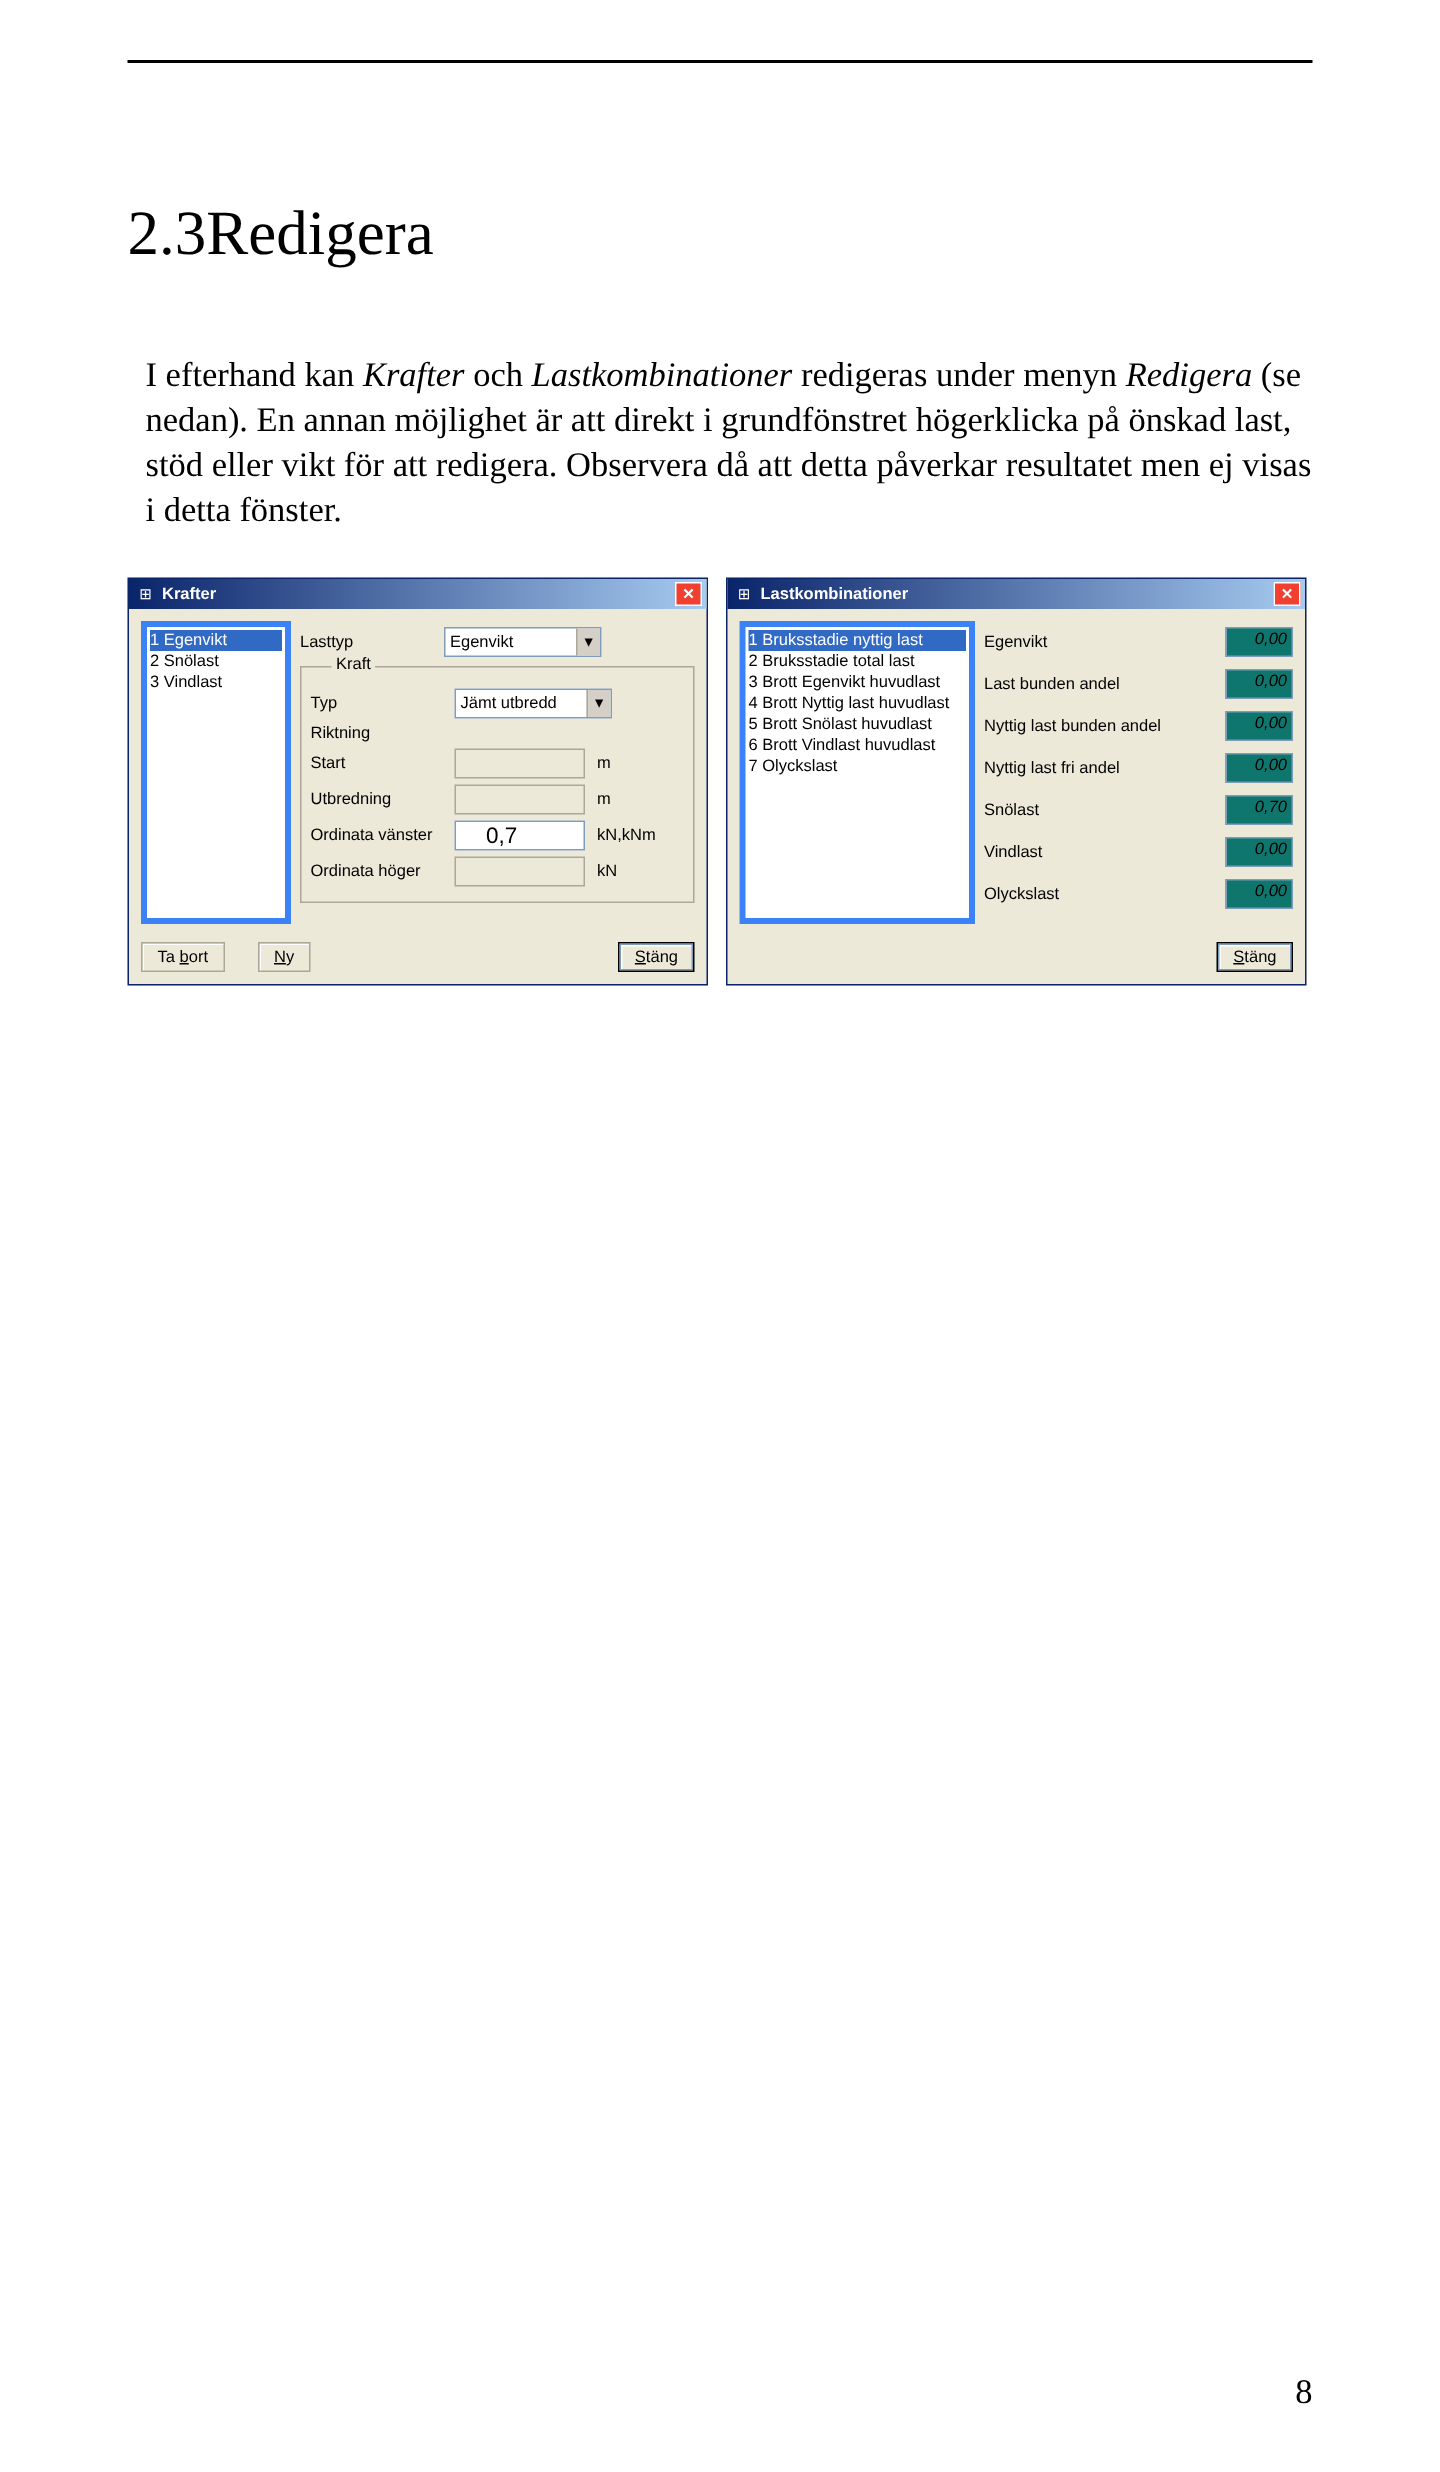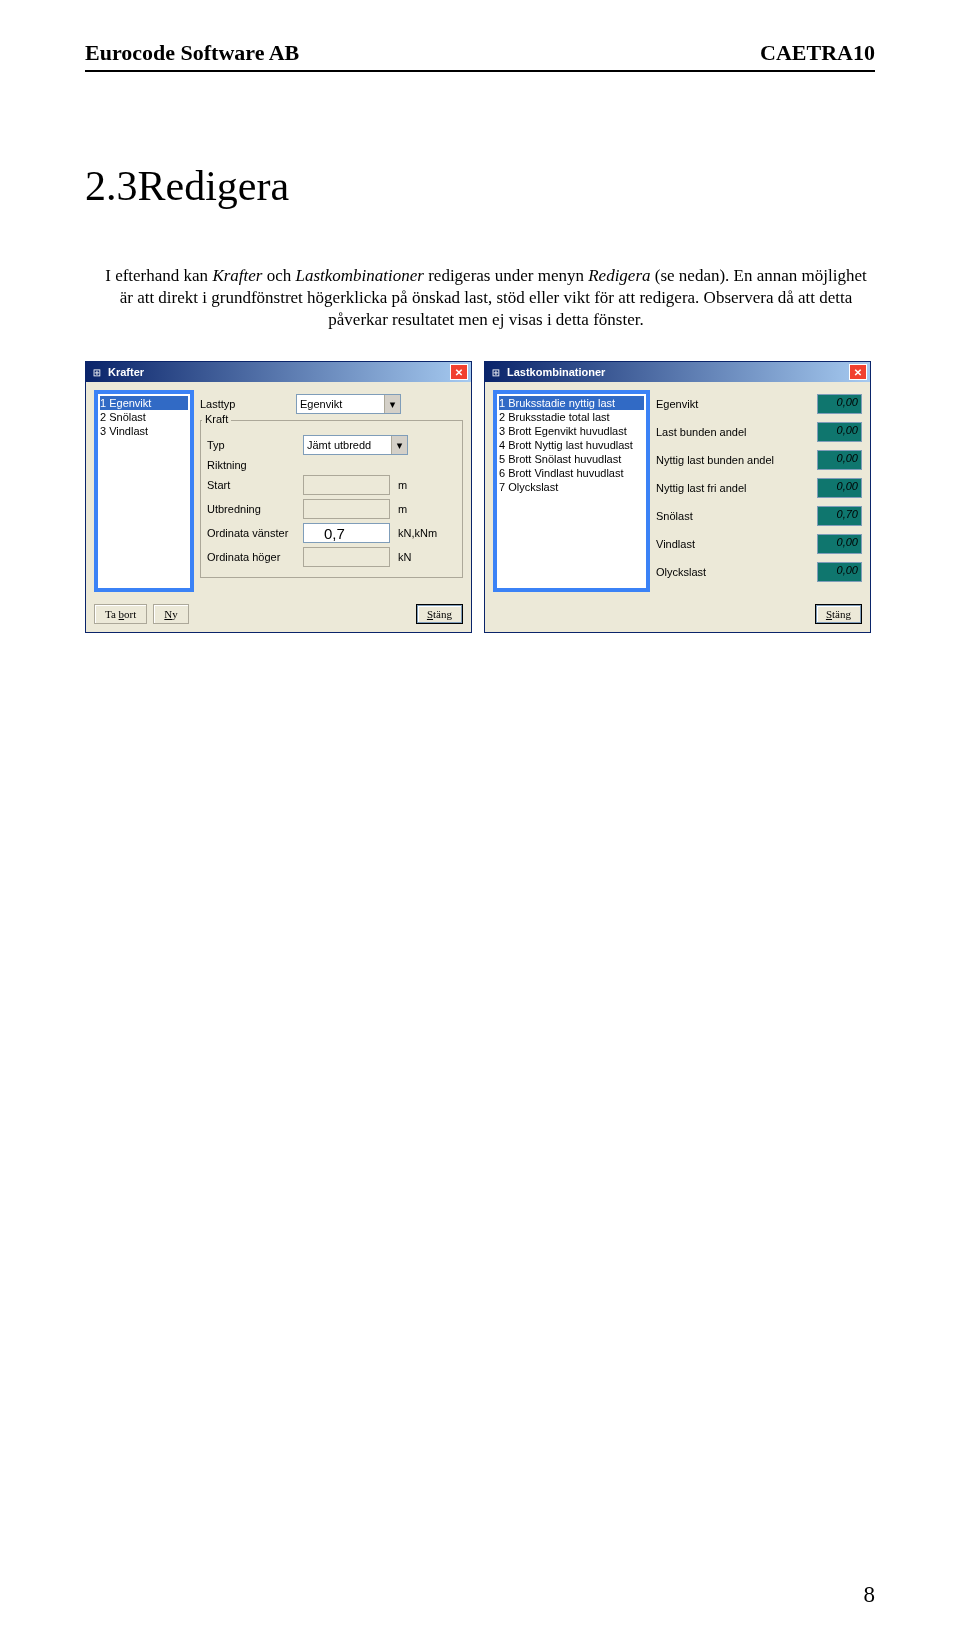--- a/index.html
+++ b/index.html
@@ -28,24 +28,23 @@
     border-top: 2px solid #000;
     margin: 0 0 90px 0;
   }
   h1.section {
     font-size: 42px;
     font-weight: normal;
     margin: 0 0 55px 0;
   }
   h1.section .num { display:inline-block; }
   .body-text {
-    font-size: 17px;
+    font-size: 23px;
     line-height: 1.3;
     margin: 0 0 30px 12px;
-    text-align: center;
   }
   .italic { font-style: italic; }
   .figure-row {
     display: flex;
     gap: 12px;
     margin-bottom: 35px;
   }
   
   .win {
     font-family: Tahoma, Arial, sans-serif;
@@ -98,21 +97,21 @@
   }
   .listbox .item { white-space: nowrap; }
   .listbox .item.sel { background: #316ac5; color:#fff; }
   .fieldset {
     border: 1px solid #aca899;
     position: relative;
     padding: 10px 6px 6px 6px;
     margin-top: 6px;
   }
   .fieldset .legend {
-    position:absolute; top:-8px; left:1px;
+    position:absolute; top:-8px; left:20px;
     background:#ece9d8; padding: 0 3px;
     font-size:11px;
   }
   .form-row {
     display:flex;
     align-items:center;
     margin: 4px 0;
     gap:4px;
   }
   .form-row .lbl { width: 92px; }
@@ -132,21 +131,21 @@
     display:flex;align-items:center;justify-content:center;
   }
   .textbox {
     background:#fff;border:1px solid #7f9db9;
     height:18px;width:45px;
     font-size:15px;padding:0 20px;
     display:flex;align-items:flex-end;
   }
   .textbox.empty { background:#ece9d8;border:1px solid #aca899; }
   .btn-row {
-    display:flex;gap:6px;margin-top:12px;align-items:center;font-family:Liberation Serif, serif;
+    display:flex;gap:22px;margin-top:12px;align-items:center;
   }
   .btn {
     background:#ece9d8;
     border:1px solid #aca899;
     box-shadow: inset 1px 1px 0 #fff;
     padding: 3px 10px;
     font-size:11px;
     cursor:pointer;
   }
   .btn u { text-decoration: underline; }
@@ -173,24 +172,20 @@
     bottom: 40px;
     right: 85px;
     font-size: 23px;
   }
 </style>
 </head>
 <body>
 
 <div class="page">
 
-  <div class="header-row">
-    <span>Eurocode Software AB</span>
-    <span>CAETRA10</span>
-  </div>
   <hr class="header-rule">
 
   <h1 class="section">
     <span class="num">2.3</span><span>Redigera</span>
   </h1>
 
   <p class="body-text">
     <span>I efterhand kan </span><span class="italic">Krafter</span><span> och </span><span class="italic">Lastkombinationer</span><span> redigeras under menyn </span><span class="italic">Redigera</span><span> (se nedan). En annan möjlighet är att direkt i grundfönstret högerklicka på önskad last, stöd eller vikt för att redigera. Observera då att detta påverkar resultatet men ej visas i detta fönster.</span>
   </p>
 

